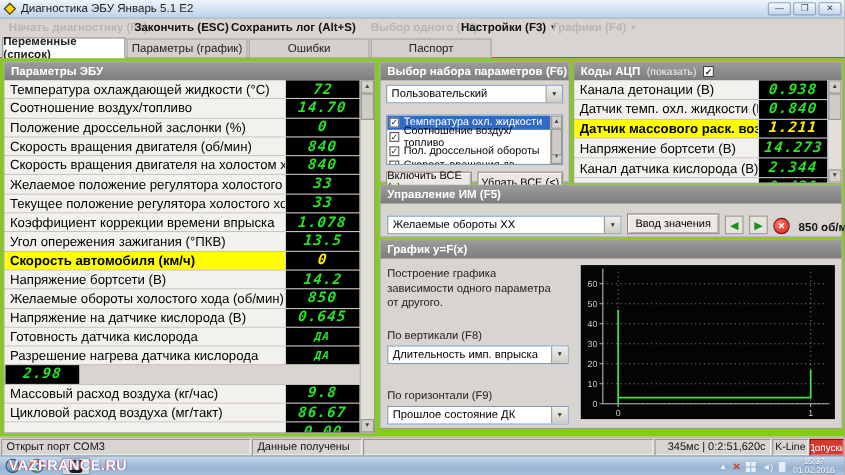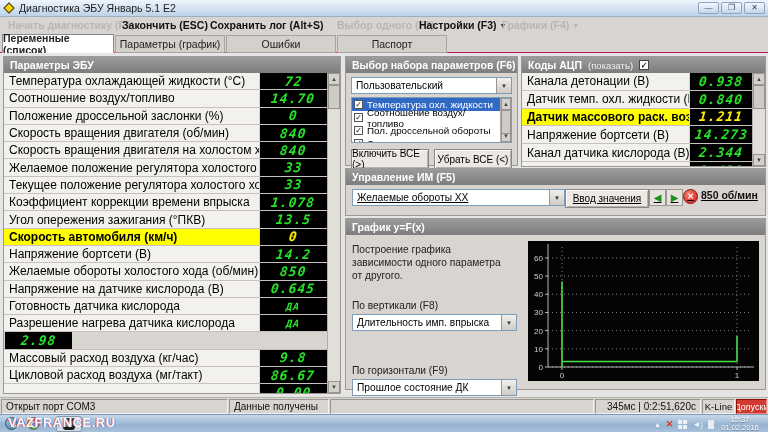--- a/index.html
+++ b/index.html
@@ -26,21 +26,21 @@
   .menu-caret{font-size:7px;vertical-align:1px;}
   .tabstrip{position:absolute;left:0;top:34px;width:768px;height:19px;background:#d8d4cf;
     border-bottom:1px solid #be185d;}
   .tab{position:absolute;top:1px;height:18px;background:#d4d0cb;border:1px solid #a7a4a0;
     font-size:10.5px;color:#222;display:flex;align-items:center;justify-content:center;}
   .tab.active{top:0;height:19px;background:#fff;font-weight:bold;border-color:#8a8a8a;border-bottom:1px solid #fff;}
   .tab:nth-child(1){left:2px;width:112px}.tab:nth-child(2){left:115px;width:110px}
   .tab:nth-child(3){left:226px;width:110px}.tab:nth-child(4){left:337px;width:110px}
 
   
-  .content{position:absolute;left:0;top:53px;width:768px;height:344px;background:#e5e5e5;}
+  .content{position:absolute;left:0;top:53px;width:768px;height:344px;background:#84cc16;}
   .panel{position:absolute;background:#d8d4cf;border:1px solid #9c9995;}
   .panel-header{height:16px;background:linear-gradient(#9b9b9b,#7d7d7d);color:#fff;
     font-size:10.5px;font-weight:bold;display:flex;align-items:center;padding-left:6px;gap:6px;}
   .panel-ecu{left:3px;top:3px;width:338px;height:338px;}
   .panel-set{left:345px;top:3px;width:173px;height:110px;}
   .panel-adc{left:521px;top:3px;width:245px;height:111px;}
   .panel-im{left:345px;top:115px;width:421px;height:48px;}
   .panel-graph{left:345px;top:165px;width:421px;height:172px;}
 
   .rows-wrap{position:absolute;left:0;right:0;top:16px;bottom:0;overflow:hidden;}
@@ -64,55 +64,55 @@
   .sb-track{flex:1;position:relative;}
   .sb-thumb{position:absolute;left:0;right:0;top:0;height:24px;background:#cfccc7;border:1px solid #96938e;}
 
   
   .dd{position:relative;height:17px;background:#fff;border:1px solid #7f9db9;font-size:10.2px;
     color:#000;display:flex;align-items:center;padding:0 18px 0 4px;white-space:nowrap;overflow:hidden;}
   .dd .dd-btn{position:absolute;right:0;top:0;bottom:0;width:15px;background:linear-gradient(#f2f0ec,#cfccc6);
     border-left:1px solid #9a9792;font-size:6px;color:#333;display:flex;align-items:center;justify-content:center;}
 
   
-  .set-dd{margin:4px 5px 3px 5px;}
+  .set-dd{margin:4px 5px 10px 5px;}
   .set-list{position:relative;margin:0 5px;height:46px;background:#fff;border:1px solid #7f9db9;overflow:hidden;}
   .set-items{position:absolute;left:0;top:0;right:11px;}
   .set-item{height:13px;display:flex;align-items:center;gap:4px;padding-left:2px;font-size:9.8px;color:#000;}
   .set-item.selected{background:#316ac5;color:#fff;}
   .cb{width:9px;height:9px;flex:none;background:#fff;border:1px solid #555;font-size:8px;line-height:8px;
     text-align:center;color:#111;}
   .set-item.selected .cb{color:#111;}
   .set-scroll{position:absolute;right:0;top:0;bottom:0;width:11px;background:#e2dfdb;border-left:1px solid #b3b0ac;
     display:flex;flex-direction:column;}
   .set-buttons{display:flex;justify-content:space-between;margin:6px 5px 0 5px;}
   .btn{background:#ece9e4;border:1px solid #8a8784;box-shadow:inset 1px 1px 0 #fff,inset -1px -1px 0 #b5b2ae;
     font-size:10px;color:#000;display:flex;align-items:center;justify-content:center;}
   .set-buttons .btn{width:78px;height:20px;}
 
   
   .hdr-sub{font-weight:normal;font-size:9.5px;color:#f0f0f0;}
   .hdr-cb{width:10px;height:10px;background:#fff;border:1px solid #444;font-size:8px;line-height:9px;
     text-align:center;color:#111;}
 
   
-  .im-row{position:absolute;left:6px;right:4px;top:20px;height:24px;display:flex;align-items:flex-start;text-decoration:underline;}
+  .im-row{position:absolute;left:6px;right:4px;top:20px;height:24px;display:flex;align-items:flex-end;gap:5px;}
   .im-dd{width:213px;flex:none;}
   .im-btn{width:84px;height:19px;flex:none;}
   .arrow-btn{width:17px;height:17px;flex:none;background:#e6e3de;border:1px solid #9a9792;
     display:flex;align-items:center;justify-content:center;font-size:10px;color:#1e8f1e;}
   .stop-btn{width:15px;height:15px;flex:none;border-radius:50%;background:radial-gradient(circle at 35% 30%,#f87d72,#cc1f14);
     border:1px solid #8d0f08;color:#fff;font-size:8px;font-weight:bold;display:flex;align-items:center;justify-content:center;}
   .rpm{font-size:10.5px;font-weight:bold;color:#111;margin-left:3px;white-space:nowrap;}
 
   
   .graph-left{position:absolute;left:6px;top:16px;width:172px;bottom:4px;font-size:10.2px;color:#222;}
   .graph-desc{margin-top:8px;line-height:13px;width:160px;}
   .axis-label{margin-top:18px;margin-bottom:3px;}
-  .axis-label.second{margin-top:34px;}
+  .axis-label.second{margin-top:24px;}
   .graph-dd{width:165px;}
   .chart-box{position:absolute;left:182px;top:22px;width:231px;height:140px;background:#040404;}
 
   
   .statusbar{position:absolute;left:0;top:397px;width:768px;height:17px;background:#d8d4cf;border-top:1px solid #b5b2ae;}
   .seg{position:absolute;top:1px;height:15px;font-size:10px;color:#111;display:flex;align-items:center;
     padding:0 4px;border:1px solid;border-color:#9a9792 #f4f2ef #f4f2ef #9a9792;background:#d8d4cf;white-space:nowrap;overflow:hidden;}
   .seg:nth-child(1){left:1px;width:227px;}
   .seg:nth-child(2){left:229px;width:100px;}
   .seg:nth-child(3){left:330px;width:264px;}

